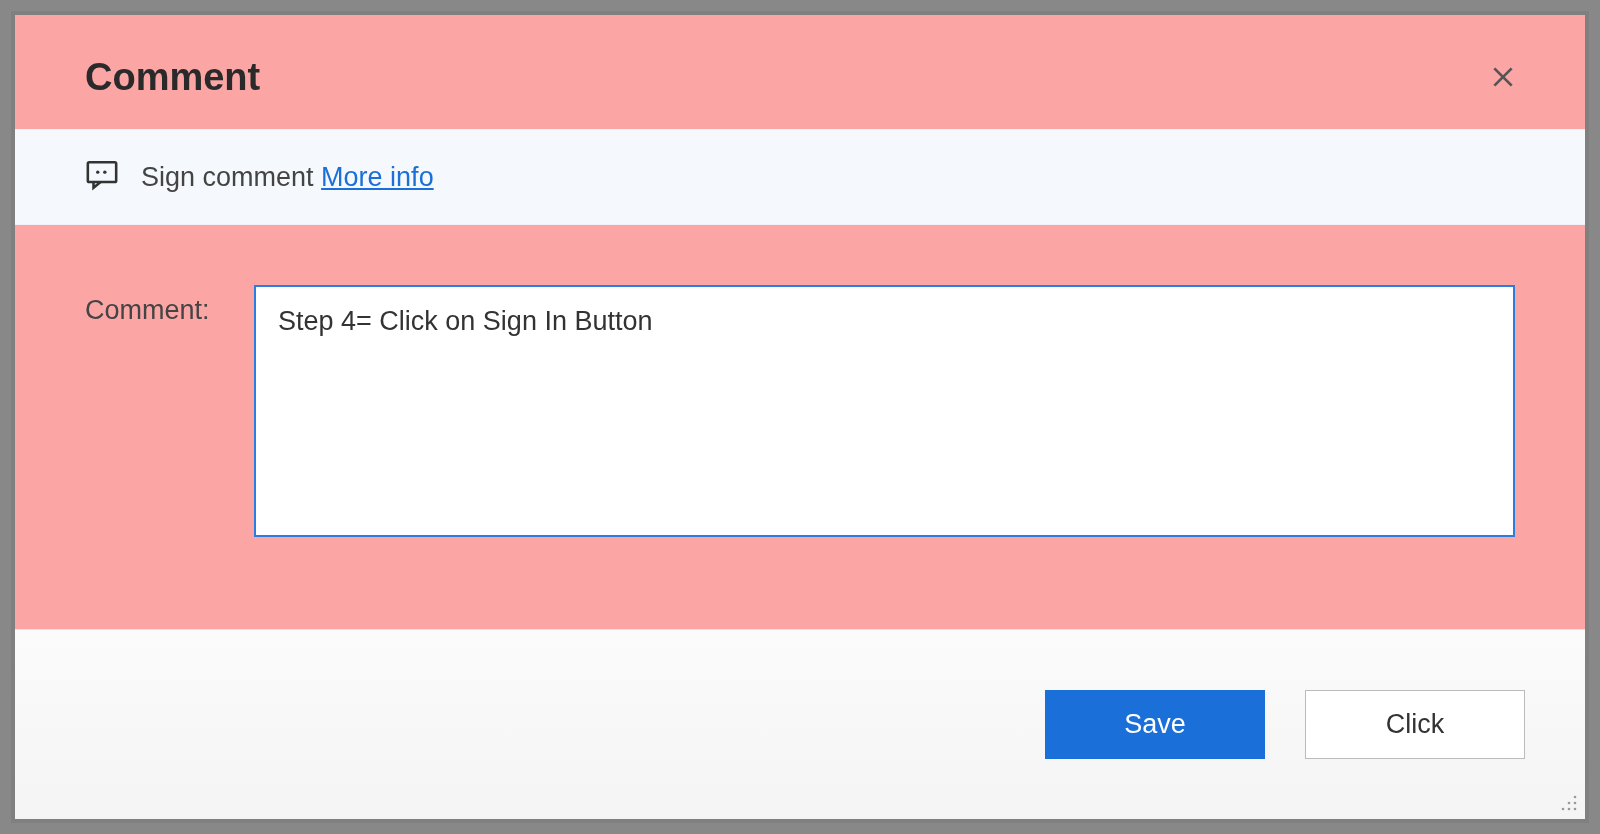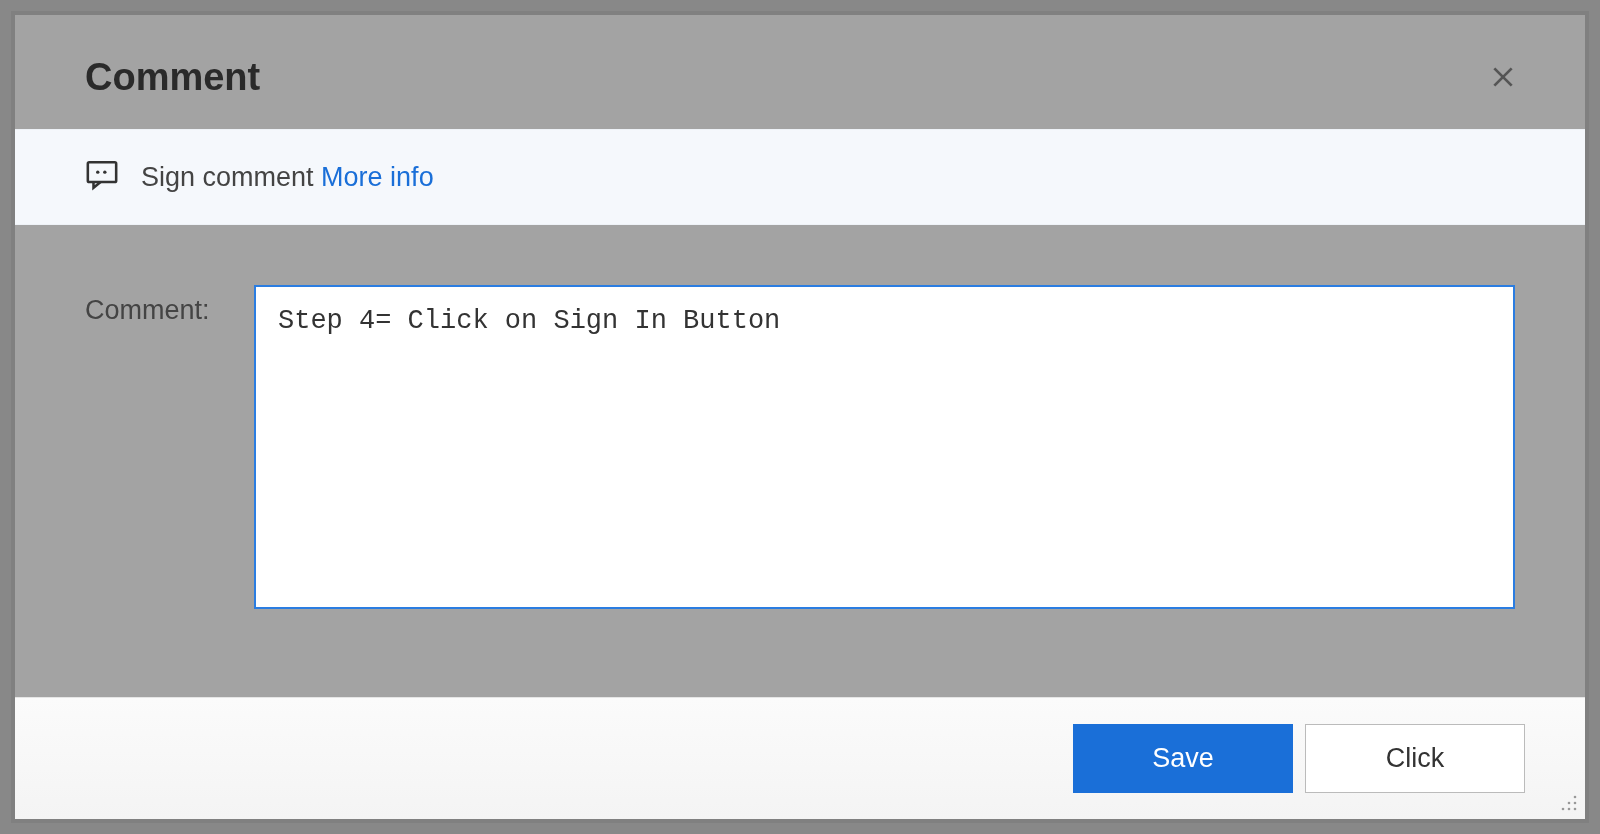--- a/index.html
+++ b/index.html
@@ -11,21 +11,21 @@
       font-family: "Segoe UI", Arial, sans-serif;
       background: #888;
       width: 1600px;
       height: 834px;
       display: flex;
       align-items: center;
       justify-content: center;
       overflow: hidden;
     }
     .dialog {
-      background: #a3a3a3;
+      background: #fca5a5;
       width: 1570px;
       height: 804px;
       display: flex;
       flex-direction: column;
       box-shadow: 0 0 0 4px rgba(0,0,0,0.06);
       position: relative;
     }
     .header {
       display: flex;
       align-items: center;
@@ -66,54 +66,55 @@
       stroke: #333;
       fill: none;
       stroke-width: 1.8;
     }
     .banner-text {
       font-size: 27px;
       color: #444;
     }
     .more-info {
       color: #1a6fd8;
+      text-decoration: underline;
       cursor: pointer;
     }
     .body {
       padding: 60px 70px 40px 70px;
       display: flex;
       align-items: flex-start;
       gap: 29px;
       flex: 1;
     }
     .field-label {
       font-size: 27px;
       color: #444;
       padding-top: 10px;
       min-width: 140px;
     }
     .comment-input {
       flex: 1;
-      height: 324px;
+      height: 252px;
       border: 2px solid #2b7de1;
       padding: 16px 22px;
       font-size: 27px;
-      font-family: Liberation Mono, monospace;
+      font-family: Liberation Sans, sans-serif;
       color: #333;
       resize: none;
       outline: none;
       line-height: 1.4;
     }
     .footer {
       background: linear-gradient(to bottom, #fbfbfb, #f4f4f4);
       border-top: 1px solid #e5e5e5;
-      padding: 26px 60px;
+      padding: 60px 60px;
       display: flex;
       justify-content: flex-end;
-      gap: 12px;
+      gap: 40px;
     }
     .btn {
       font-size: 27px;
       padding: 18px 0;
       width: 220px;
       text-align: center;
       cursor: pointer;
       border: 1px solid transparent;
       font-family: inherit;
     }

